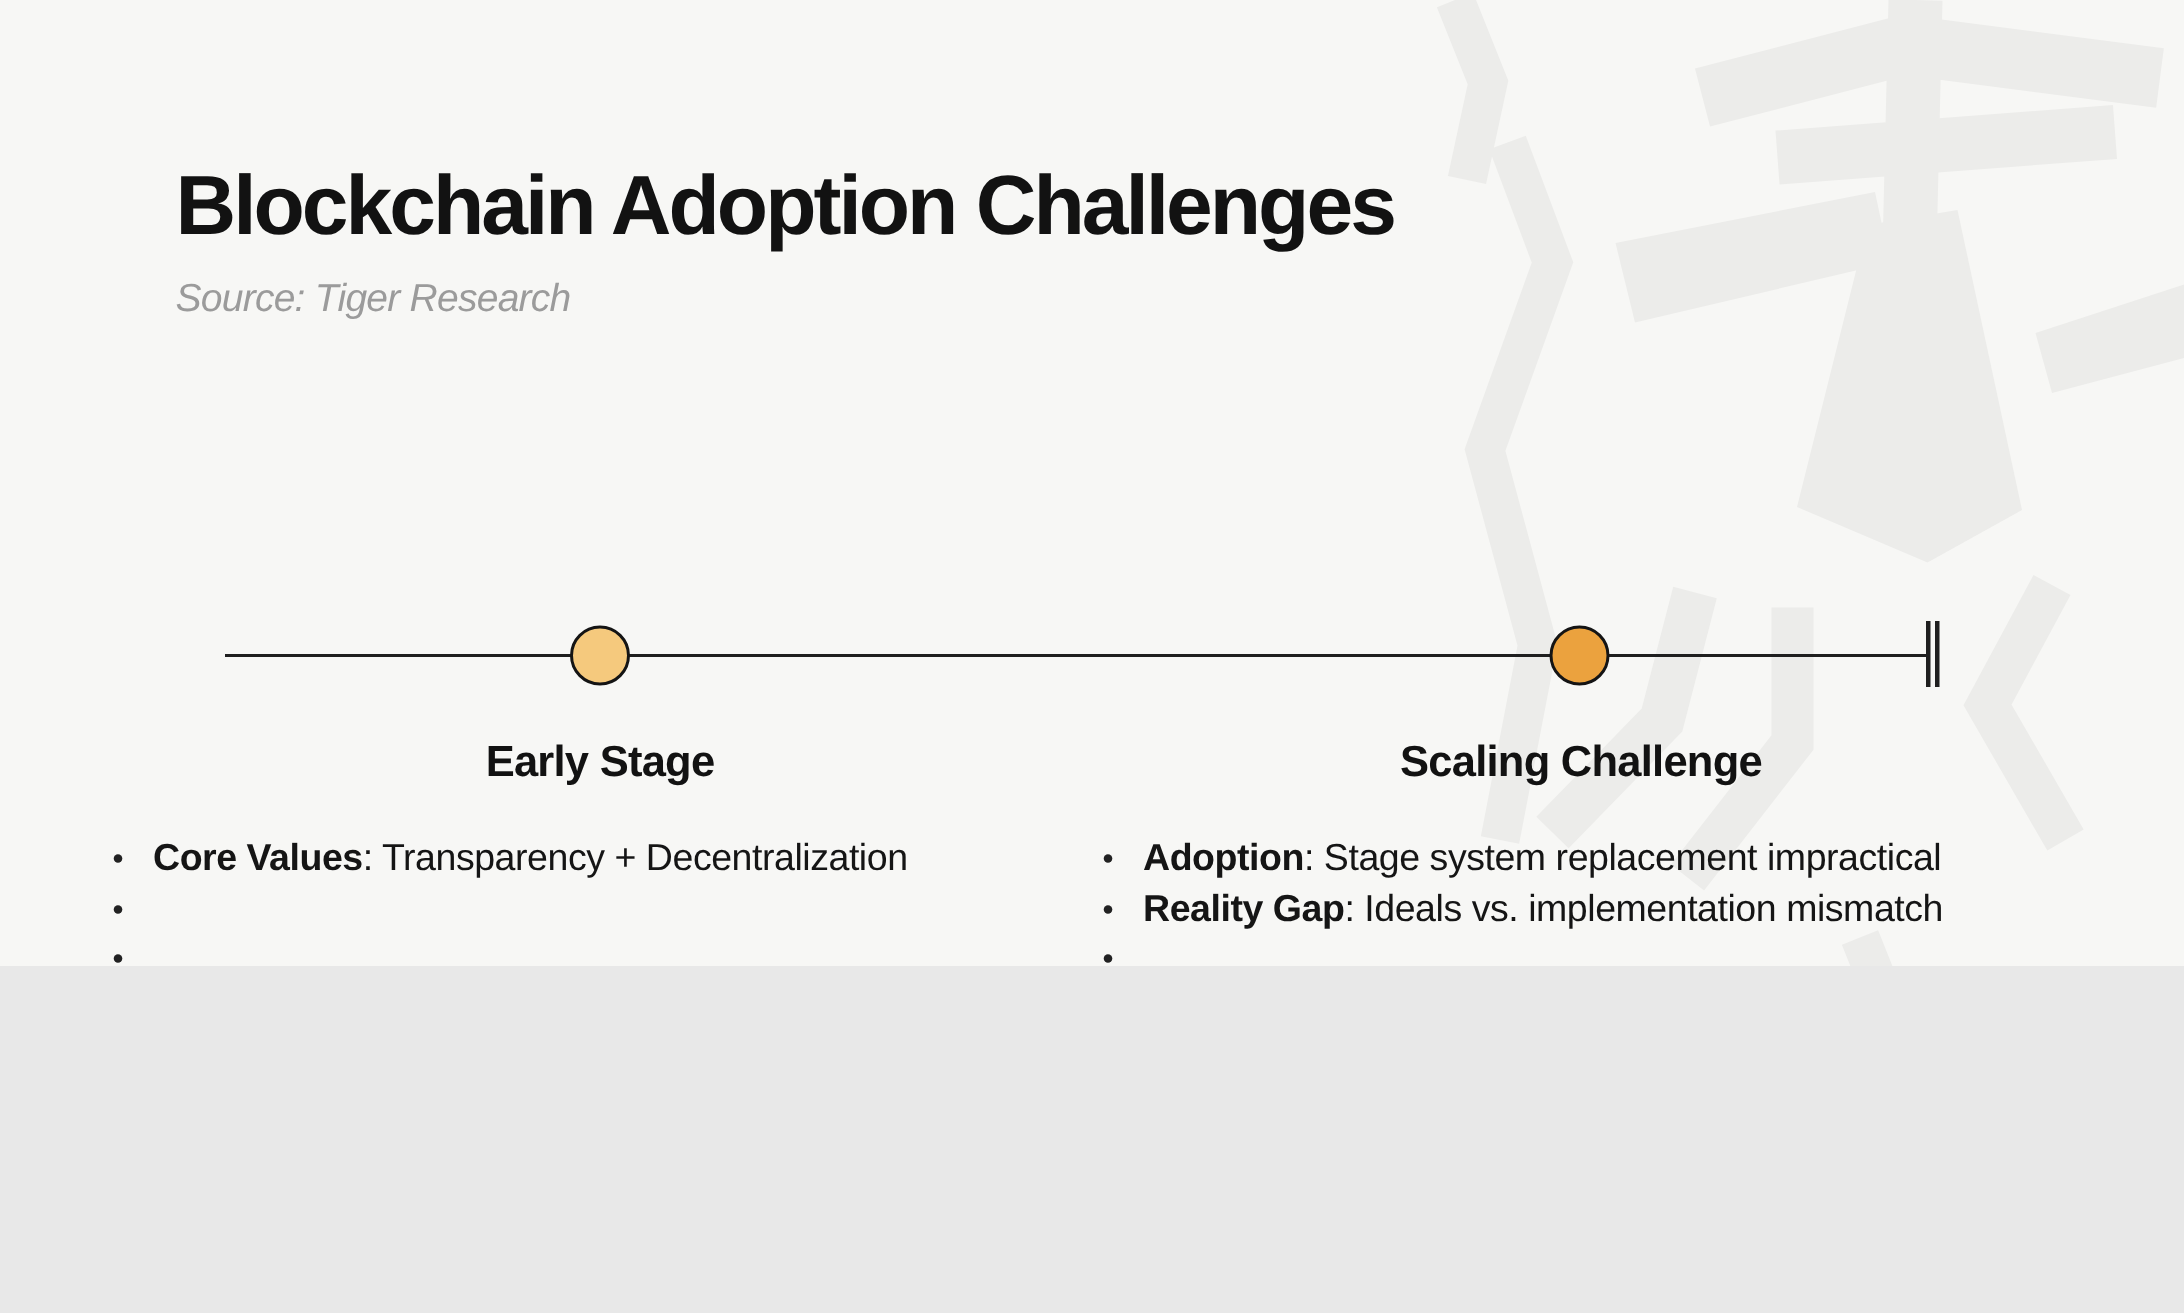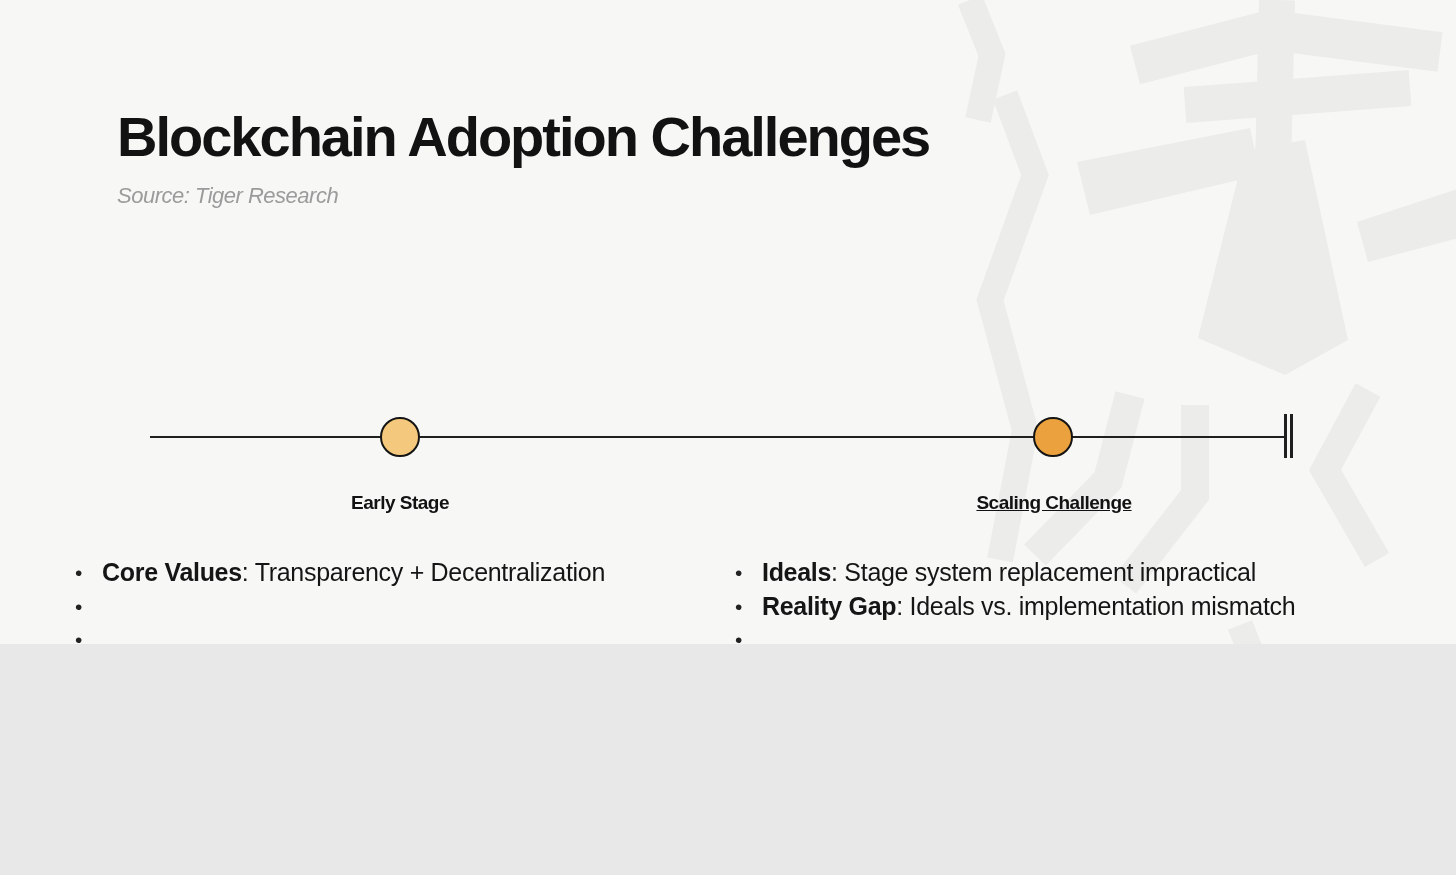--- a/index.html
+++ b/index.html
@@ -26,21 +26,21 @@
     font-size: 56px;
     font-weight: bold;
     letter-spacing: -2px;
     color: #121212;
     white-space: nowrap;
   }
   .source-caption {
     position: absolute;
     left: 117px;
     top: 183px;
-    font-size: 22px;
+    font-size: 26px;
     font-style: italic;
     letter-spacing: -0.5px;
     color: #9B9B9B;
     white-space: nowrap;
   }
   .tl-line {
     position: absolute;
     left: 150px;
     top: 435.5px;
     width: 1134px;
@@ -63,28 +63,28 @@
     height: 40px;
     border: 2.5px solid #141414;
     border-radius: 50%;
   }
   .tl-marker.m1 { left: 380px; }
   .tl-marker.m2 { left: 1033px; }
   .stage-label {
     position: absolute;
     top: 492px;
     transform: translateX(-50%);
-    font-size: 19px;
+    font-size: 29px;
     font-weight: bold;
     letter-spacing: -0.5px;
     color: #121212;
     white-space: nowrap;
   }
   .stage-label.s1 { left: 400px; }
-  .stage-label.s2 { left: 1054px; text-decoration: underline; }
+  .stage-label.s2 { left: 1054px; }
   .bullets {
     position: absolute;
     top: 556px;
     font-size: 25px;
     letter-spacing: -0.3px;
     color: #151515;
   }
   .bullets.left  { left: 75px; }
   .bullets.right { left: 735px; }
   .bullet-row {
@@ -152,21 +152,21 @@
       <span class="bullet-dot">•</span>
     </div>
     <div class="bullet-row">
       <span class="bullet-dot">•</span>
     </div>
   </div>
 
   <div class="bullets right">
     <div class="bullet-row">
       <span class="bullet-dot">•</span>
-      <span><span class="term">Ideals</span><span>: Stage system replacement impractical</span></span>
+      <span><span class="term">Adoption</span><span>: Stage system replacement impractical</span></span>
     </div>
     <div class="bullet-row">
       <span class="bullet-dot">•</span>
       <span><span class="term">Reality Gap</span><span>: Ideals vs. implementation mismatch</span></span>
     </div>
     <div class="bullet-row">
       <span class="bullet-dot">•</span>
     </div>
   </div>
 

